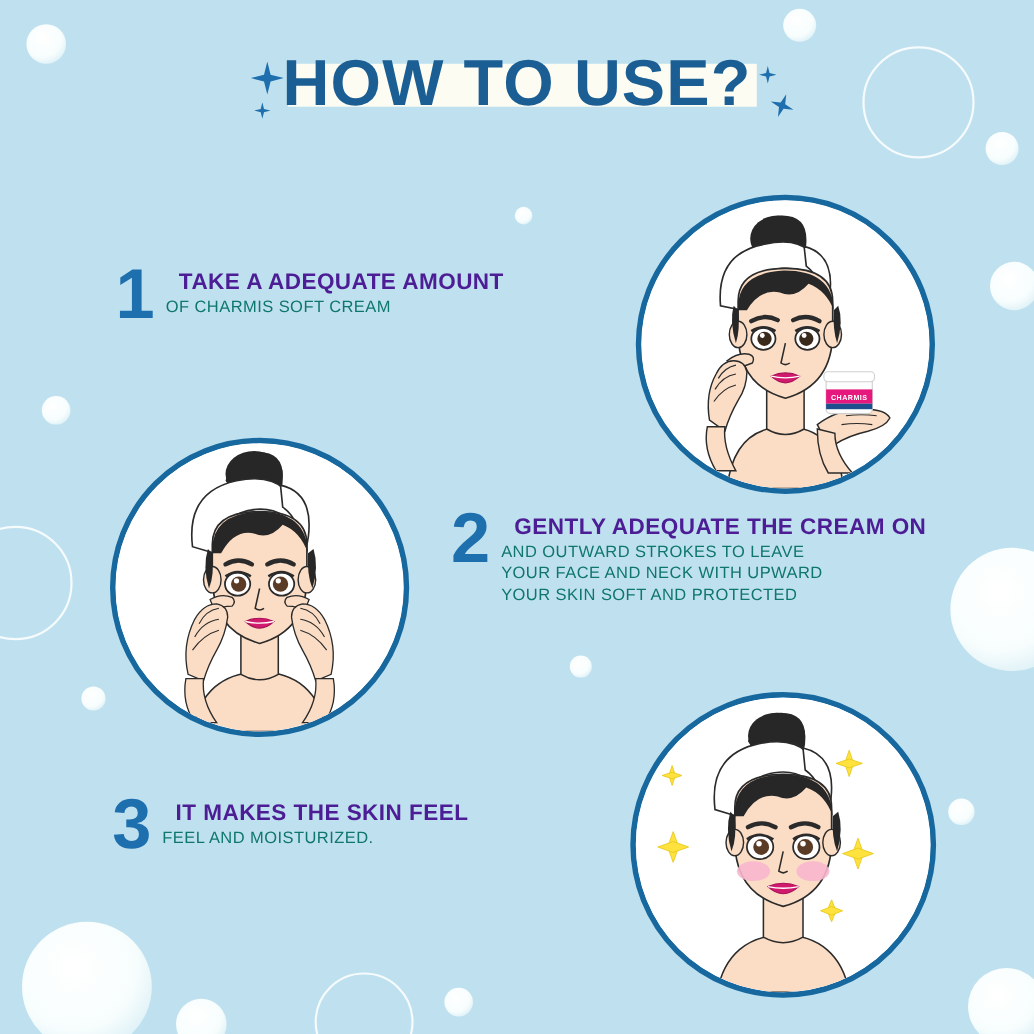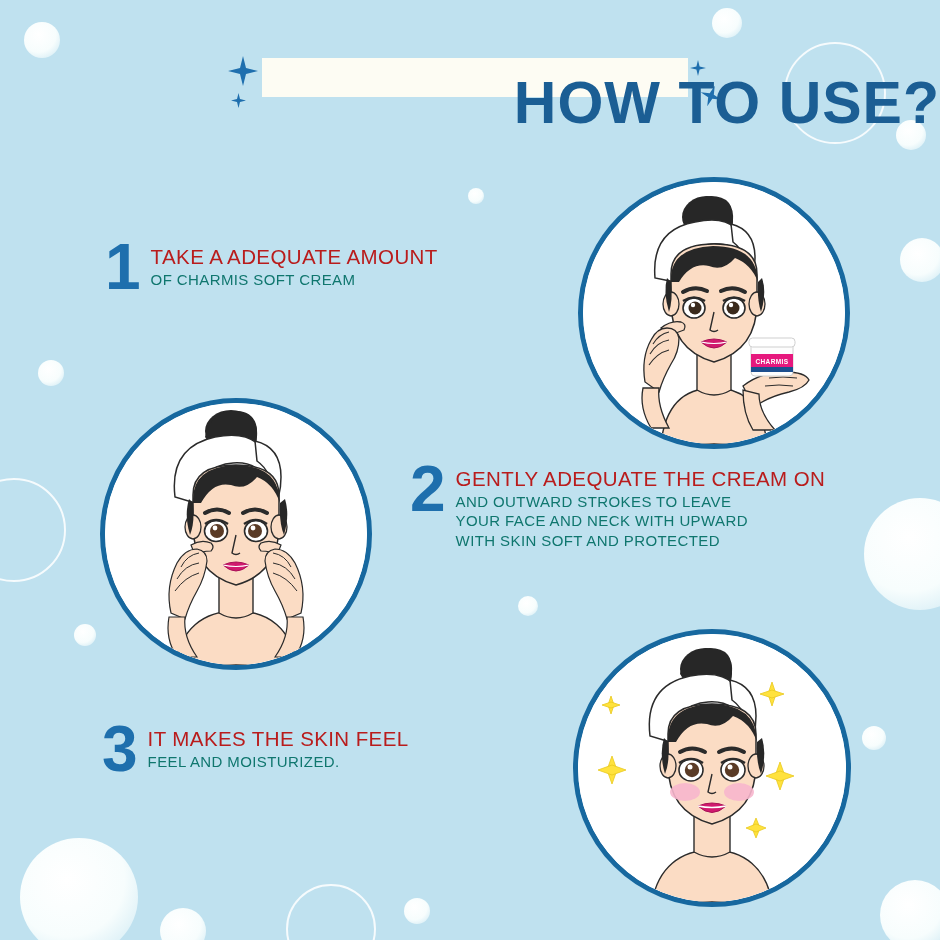--- a/index.html
+++ b/index.html
@@ -33,23 +33,23 @@
   }
   .bubble-ring {
     background: transparent;
     border: 2px solid rgba(255,255,255,0.85);
   }
 
   
   .title-wrap {
     position: absolute;
     left: 0;
-    top: 64px;
+    top: 36px;
     width: 940px;
-    text-align: right;
+    text-align: center;
   }
   .title-band {
     position: absolute;
     left: 262px;
     top: 58px;
     width: 426px;
     height: 39px;
     background: #fdfcf3;
   }
   .title-text {
@@ -80,25 +80,26 @@
     font-size: 64px;
     font-weight: bold;
     color: #1e6fad;
     line-height: 0.86;
     margin-right: 10px;
     flex: 0 0 auto;
   }
   .step-lines { padding-top: 4px; }
   .line-bold {
     font-size: 20.5px;
-    font-weight: normal;
-    color: #b91c1c;
+    font-weight: bold;
+    color: #4c1d95;
     letter-spacing: 0.4px;
     line-height: 1.28;
     white-space: nowrap;
+    margin-left: 12px;
   }
   .line-reg {
     font-size: 15px;
     font-weight: normal;
     color: #0f766e;
     letter-spacing: 0.4px;
     line-height: 1.28;
     white-space: nowrap;
   }
 
@@ -170,21 +171,21 @@
       <div class="line-reg">OF CHARMIS SOFT CREAM</div>
     </div>
   </div>
 
   <div class="step" id="step2">
     <div class="step-num">2</div>
     <div class="step-lines">
       <div class="line-bold">GENTLY ADEQUATE THE CREAM ON</div>
       <div class="line-reg">AND OUTWARD STROKES TO LEAVE</div>
       <div class="line-reg">YOUR FACE AND NECK WITH UPWARD</div>
-      <div class="line-reg">WITH SKIN SOFT AND PROTECTED</div>
+      <div class="line-reg">YOUR SKIN SOFT AND PROTECTED</div>
     </div>
   </div>
 
   <div class="step" id="step3">
     <div class="step-num">3</div>
     <div class="step-lines">
       <div class="line-bold">IT MAKES THE SKIN FEEL</div>
       <div class="line-reg">FEEL AND MOISTURIZED.</div>
     </div>
   </div>

